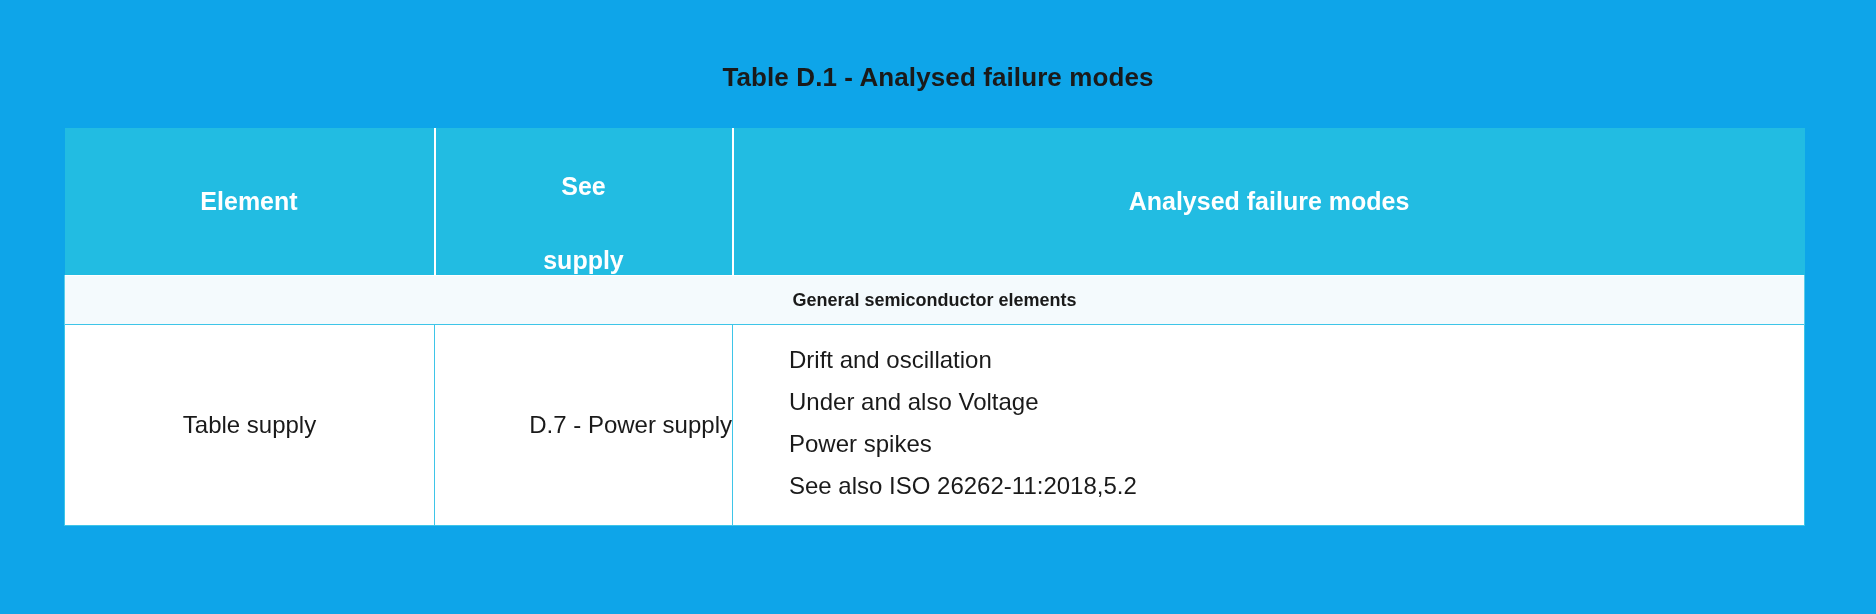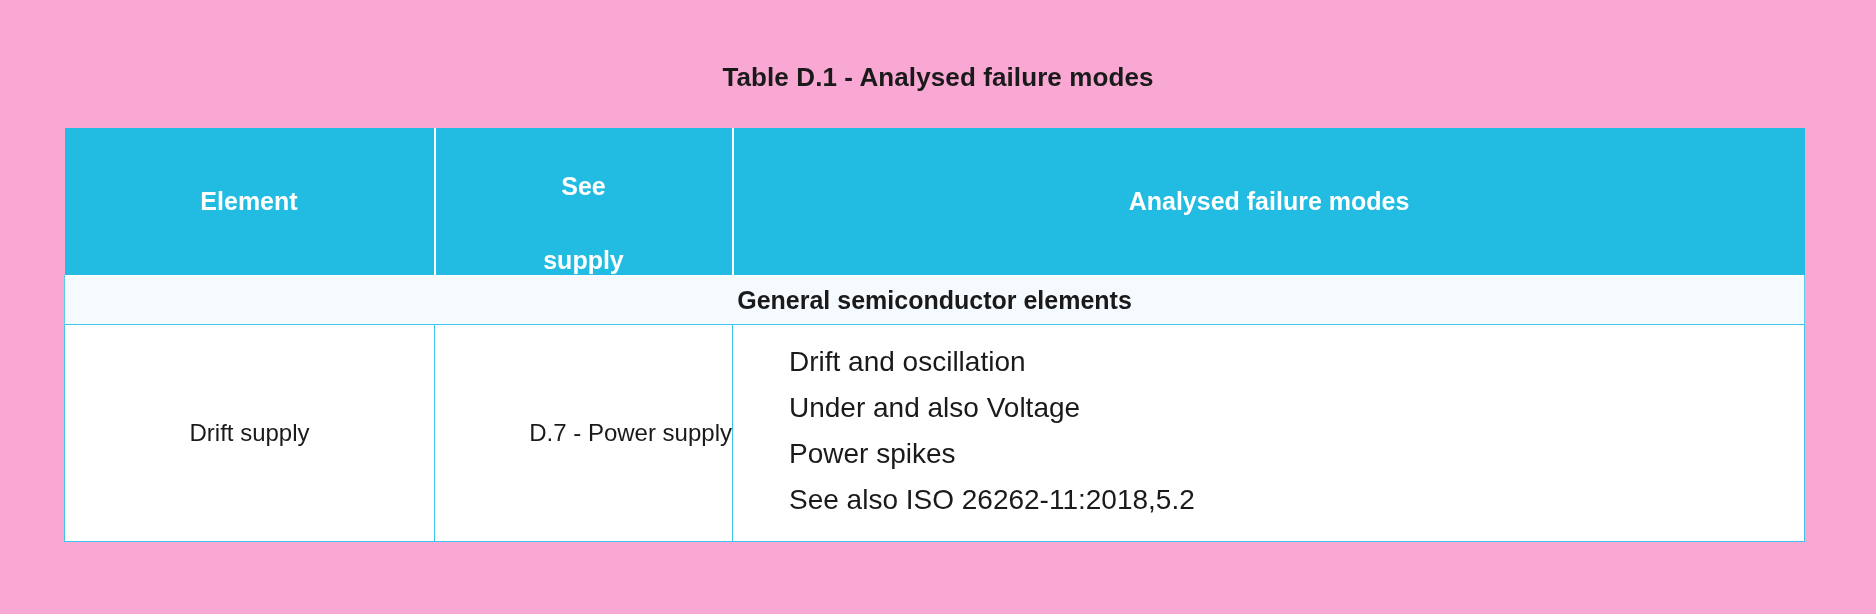--- a/index.html
+++ b/index.html
@@ -12,21 +12,21 @@
     height: 614px;
     font-family: "Liberation Sans", sans-serif;
     color: #1a1a1a;
     overflow: hidden;
   }
 
   .page {
     position: relative;
     width: 1876px;
     height: 614px;
-    background: #f9a8d4;
+    background: #0ea5e9;
     box-sizing: border-box;
   }
 
   
   .table-title {
     position: absolute;
     left: 0;
     top: 62px;
     width: 1876px;
     text-align: center;
@@ -68,21 +68,21 @@
     border-right: 2px solid #ffffff;
     line-height: 1.18;
   }
   thead th.last { border-right: none; margin-left: 32px; }
   thead th .hdr-2line { display: block; margin-top: 44px; }
 
   
   tr.group-row td {
     background: #f4fafd;
     color: #1a1a1a;
-    font-size: 25px;
+    font-size: 18px;
     font-weight: bold;
     text-align: center;
     vertical-align: middle;
     height: 48px;
     padding: 0;
     border-top: 1px solid #ffffff;
     border-left: 1px solid #5bcdea;
     border-right: 1px solid #5bcdea;
     border-bottom: none;
   }
@@ -104,21 +104,21 @@
   }
   td.cell-modes {
     text-align: left;
     padding: 14px 0 18px 56px;
     vertical-align: middle;
   }
   td.cell-modes .mode-line {
     display: block;
     line-height: 1.0;
     padding: 9px 0;
-    font-size: 28px;
+    font-size: 24px;
     white-space: nowrap;
   }
 </style>
 </head>
 <body>
 
 <div class="page">
 
   <div class="table-title">Table D.1 - Analysed failure modes</div>
 
@@ -140,21 +140,21 @@
           <th class="last">Analysed failure modes</th>
         </tr>
       </thead>
 
       <tbody>
         <tr class="group-row">
           <td colspan="3">General semiconductor elements</td>
         </tr>
 
         <tr>
-          <td class="cell-element">Drift supply</td>
+          <td class="cell-element">Table supply</td>
           <td class="cell-tables">D.7 - Power supply</td>
           <td class="cell-modes">
             <span class="mode-line">Drift and oscillation</span>
             <span class="mode-line">Under and also Voltage</span>
             <span class="mode-line">Power spikes</span>
             <span class="mode-line">See also ISO 26262-11:2018,5.2</span>
           </td>
         </tr>
       </tbody>
     </table>

